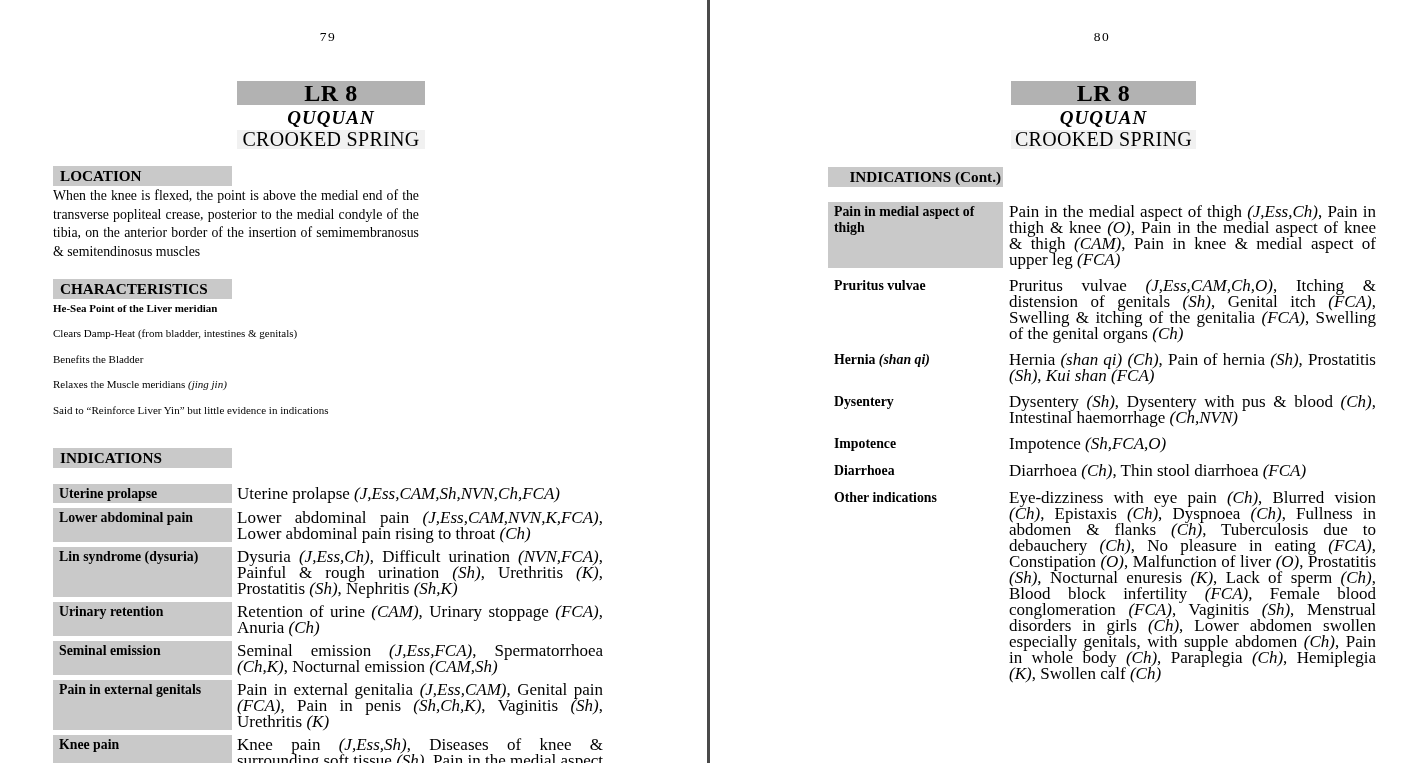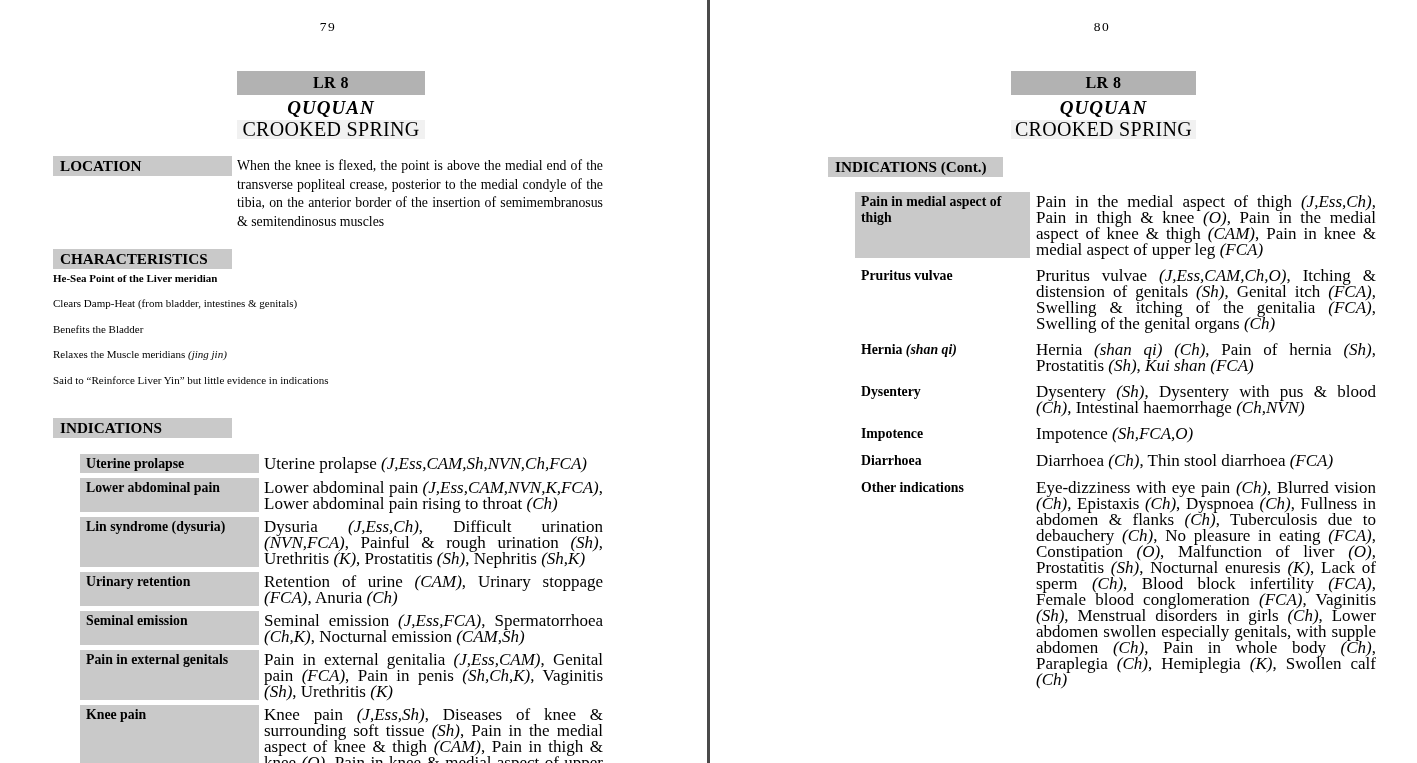--- a/index.html
+++ b/index.html
@@ -8,51 +8,51 @@
     font-family:"Liberation Serif","DejaVu Serif",serif;
     overflow:hidden;
   }
   .spread{position:relative;display:flex;width:1417px;height:763px;}
   .divider{position:absolute;left:707px;top:0;width:3px;height:763px;background:var(--divider,#4a4a4a);}
   .page{width:707px;height:763px;box-sizing:border-box;}
   .page-inner{box-sizing:border-box;}
   .page-left .page-inner{margin-left:53px;width:550px;}
   .page-right .page-inner{margin-left:121px;width:548px;}
 
-  .page-number{padding-top:20px;text-align:center;font-size:13.5px;letter-spacing:1.5px;line-height:14px;}
+  .page-number{padding-top:30px;text-align:center;font-size:13.5px;letter-spacing:1.5px;line-height:14px;}
 
   .point-header{margin-top:37px;text-align:center;}
   .page-left .point-header{margin-left:184px;width:188px;}
   .page-right .point-header{margin-left:183px;width:185px;}
-  .point-code{background:var(--banner,#b2b2b2);font-weight:bold;font-size:16px;line-height:24px;letter-spacing:0.5px;}
+  .point-code{background:var(--banner,#b2b2b2);font-weight:bold;font-size:24px;line-height:24px;letter-spacing:0.5px;}
   .point-pinyin{font-weight:bold;font-style:italic;font-size:19px;line-height:24px;letter-spacing:1px;padding-top:1px;}
   .point-english{background:var(--subtitle,#f1f1f1);font-size:20px;line-height:19px;letter-spacing:0.3px;}
 
   .section-heading{background:var(--labelbg,#c9c9c9);font-weight:bold;font-size:15.2px;line-height:18px;box-sizing:border-box;padding:1px 2px 1px 7px;}
   .page-left .section-heading{width:179px;}
-  .page-right .section-heading{width:175px;}
+  .page-right .section-heading{width:175px;text-align:right;}
 
   .sect{display:flex;align-items:stretch;}
   .sect-label-col{flex:none;}
   .page-left .sect-label-col{width:184px;}
 
   .para{font-size:13.8px;text-align:justify;}
   .loc-text{width:366px;line-height:18.7px;margin-top:1px;}
   .char-list{margin-top:1px;}
   .char-item{width:366px;line-height:16px;margin-bottom:9.5px;text-align:left;font-size:11px;}
 
-  .loc-sect{margin-top:17px;}
+  .loc-sect{margin-top:17px;flex-direction:column;}
   .char-sect{margin-top:17px;flex-direction:column;}
   .ind-heading-wrap{margin-top:21px;}
   .page-right .ind-heading-wrap{margin-top:18px;}
 
   .rows{display:flex;flex-direction:column;}
   .page-left .rows{margin-top:16px;gap:5px;}
   .page-right .rows{margin-top:15px;gap:8px;}
-  .ind-row{display:flex;align-items:stretch;margin-left:27px;}
+  .ind-row{display:flex;align-items:stretch;}
   .ind-label{flex:none;font-weight:bold;font-size:13.8px;line-height:16px;box-sizing:border-box;padding:2px 4px 1px 6px;}
   .page-left .ind-label{width:179px;margin-right:5px;}
   .page-right .ind-label{width:175px;margin-right:6px;}
   .ind-label.shaded{background:var(--labelbg,#c9c9c9);}
   .ind-text{font-size:17px;line-height:16px;text-align:justify;padding-top:2px;}
   .page-left .ind-text{width:366px;}
   .page-right .ind-text{width:367px;}
 </style>
 </head>
 <body>

